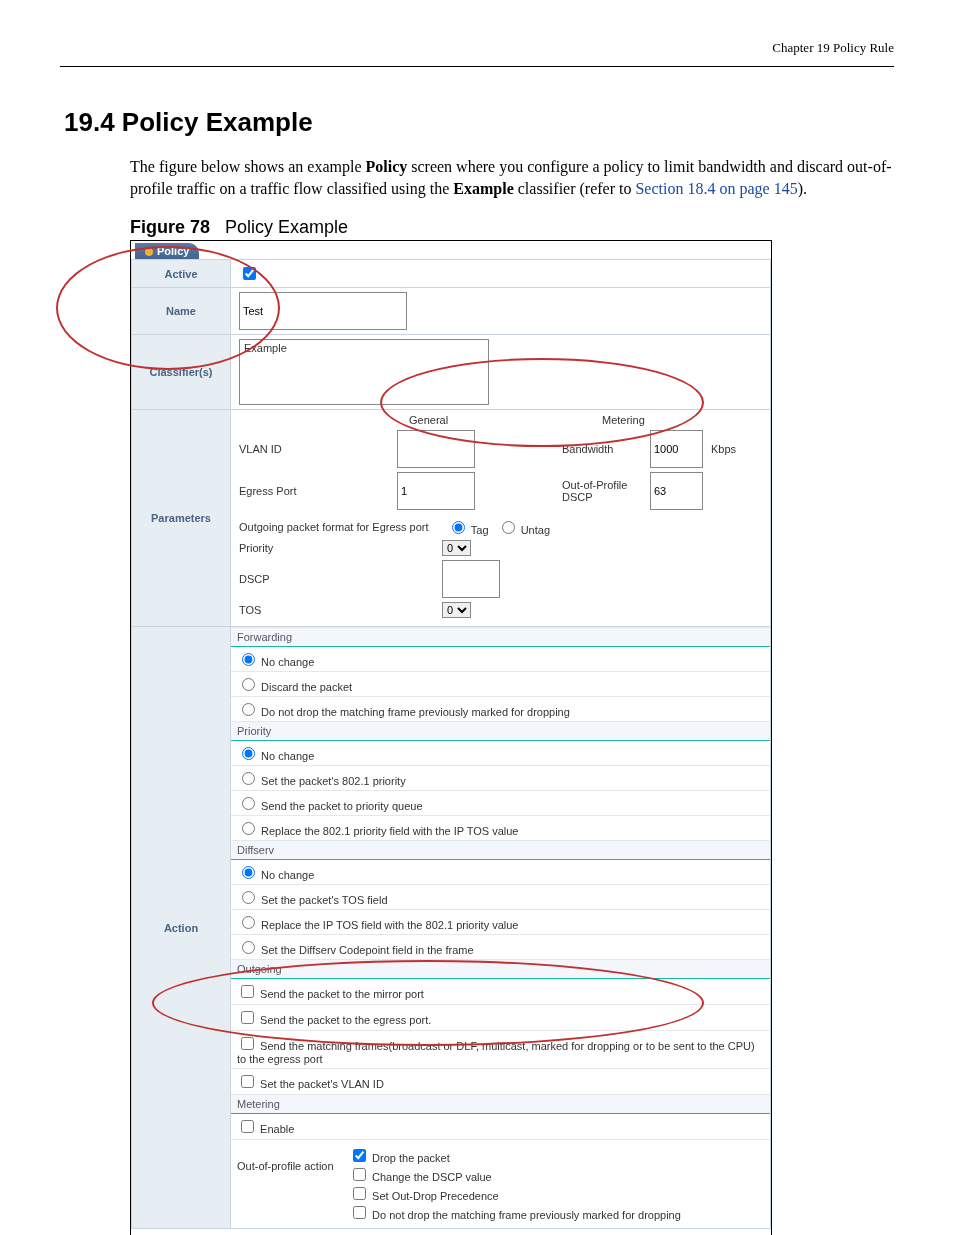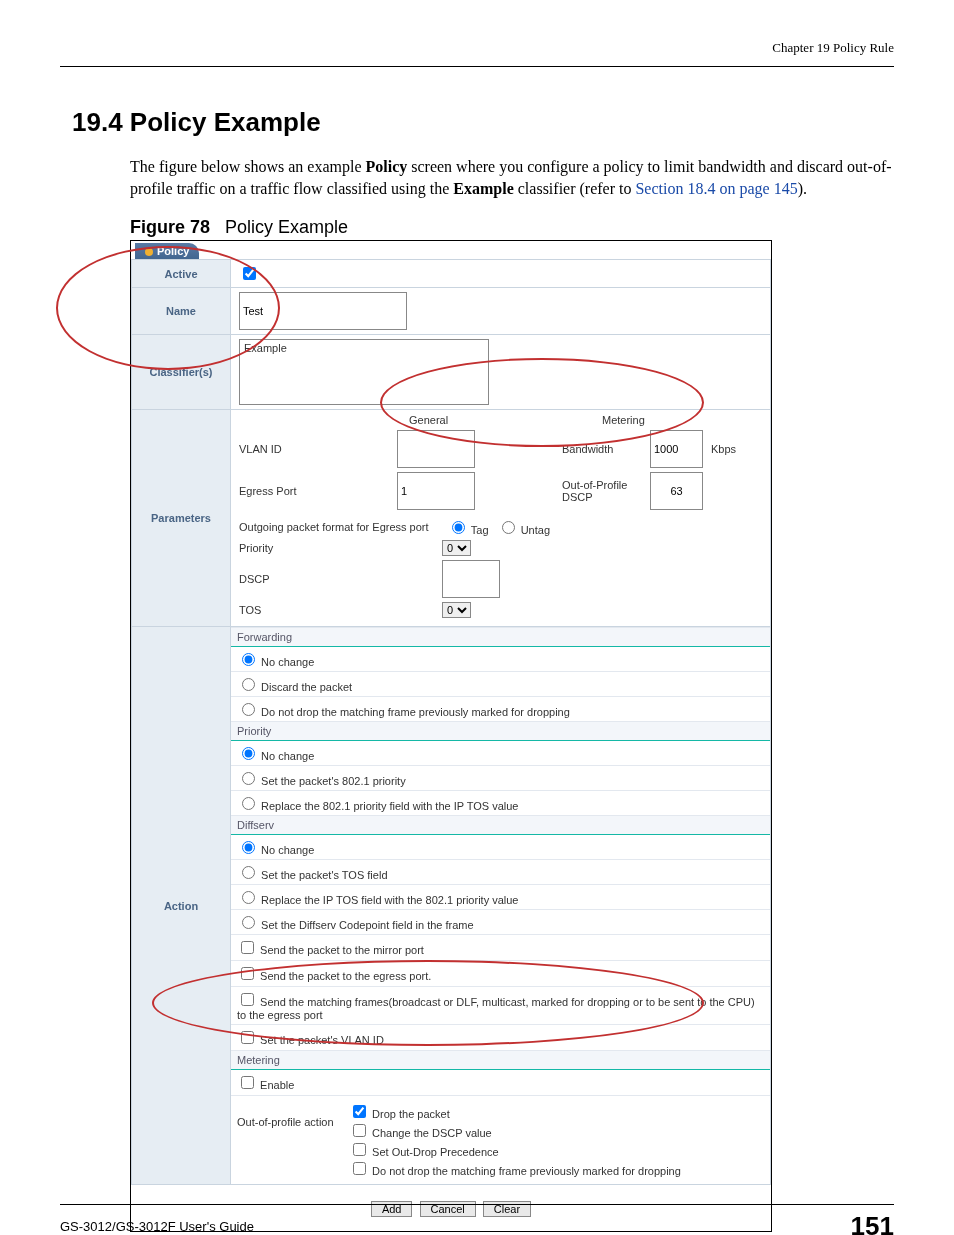--- a/index.html
+++ b/index.html
@@ -18,21 +18,21 @@
   }
   .chapter-head {
     font-size: 13px;
     text-align: right;
     margin-bottom: 4px;
   }
   h1.section-title {
     font-family: Arial, sans-serif;
     font-size: 26px;
     font-weight: bold;
-    margin: 40px 0 18px 12px;
+    margin: 40px 0 18px 4px;
   }
   .body-text {
     font-size: 16px;
     margin-left: 70px;
     line-height: 1.35;
     margin-bottom: 18px;
   }
   .body-text b { font-weight: bold; }
   .link { color: #1a4aa8; }
   .fig-caption {
@@ -205,21 +205,21 @@
                 </div>
               </div>
               <div style="width:200px;">
                 <div class="inner-row">
                   <span style="width:80px">Bandwidth</span>
                   <input type="text" class="field" style="width: 45px;" value="1000">
                   <span>Kbps</span>
                 </div>
                 <div class="inner-row">
                   <span style="width:80px">Out-of-Profile DSCP</span>
-                  <input type="text" class="field" style="width: 45px; text-align: center;" value="63">
+                  <input type="text" class="field" style="width: 45px;" value="63">
                 </div>
               </div>
             </div>
             <div class="inner-row">
               <span style="width:200px">Outgoing packet format for Egress port</span>
               <label><input type="radio" name="fmt" checked="" style=""> <span>Tag</span></label>
               <label><input type="radio" name="fmt" style=""> <span>Untag</span></label>
             </div>
             <div class="inner-row">
               <span style="width:195px">Priority</span>
@@ -256,39 +256,45 @@
               <tr>
                     <td class="section-head-cell">Priority</td>
                   </tr>
               <tr>
                     <td><label><input type="radio" name="pri" checked="" style=""> <span>No change</span></label></td>
                   </tr>
               <tr>
                     <td><label><input type="radio" name="pri" style=""> <span>Set the packet's 802.1 priority</span></label></td>
                   </tr>
               <tr>
+                    <td><label><input type="radio" name="pri" style=""> <span>Send the packet to priority queue</span></label></td>
+                  </tr>
+              <tr>
                     <td><label><input type="radio" name="pri" style=""> <span>Replace the 802.1 priority field with the IP TOS value</span></label></td>
                   </tr>
 
               <tr>
                     <td class="section-head-cell">Diffserv</td>
                   </tr>
               <tr>
                     <td><label><input type="radio" name="ds" checked="" style=""> <span>No change</span></label></td>
                   </tr>
               <tr>
                     <td><label><input type="radio" name="ds" style=""> <span>Set the packet's TOS field</span></label></td>
                   </tr>
               <tr>
                     <td><label><input type="radio" name="ds" style=""> <span>Replace the IP TOS field with the 802.1 priority value</span></label></td>
                   </tr>
               <tr>
                     <td><label><input type="radio" name="ds" style=""> <span>Set the Diffserv Codepoint field in the frame</span></label></td>
                   </tr>
 
+              <tr>
+                    <td class="section-head-cell">Outgoing</td>
+                  </tr>
               <tr>
                     <td><label><input type="checkbox" style=""> <span>Send the packet to the mirror port</span></label></td>
                   </tr>
               <tr>
                     <td><label><input type="checkbox" style=""> <span>Send the packet to the egress port.</span></label></td>
                   </tr>
               <tr>
                     <td><label><input type="checkbox" style=""> <span>Send the matching frames(broadcast or DLF, multicast, marked for dropping or to be sent to the CPU) to the egress port</span></label></td>
                   </tr>
               <tr>

